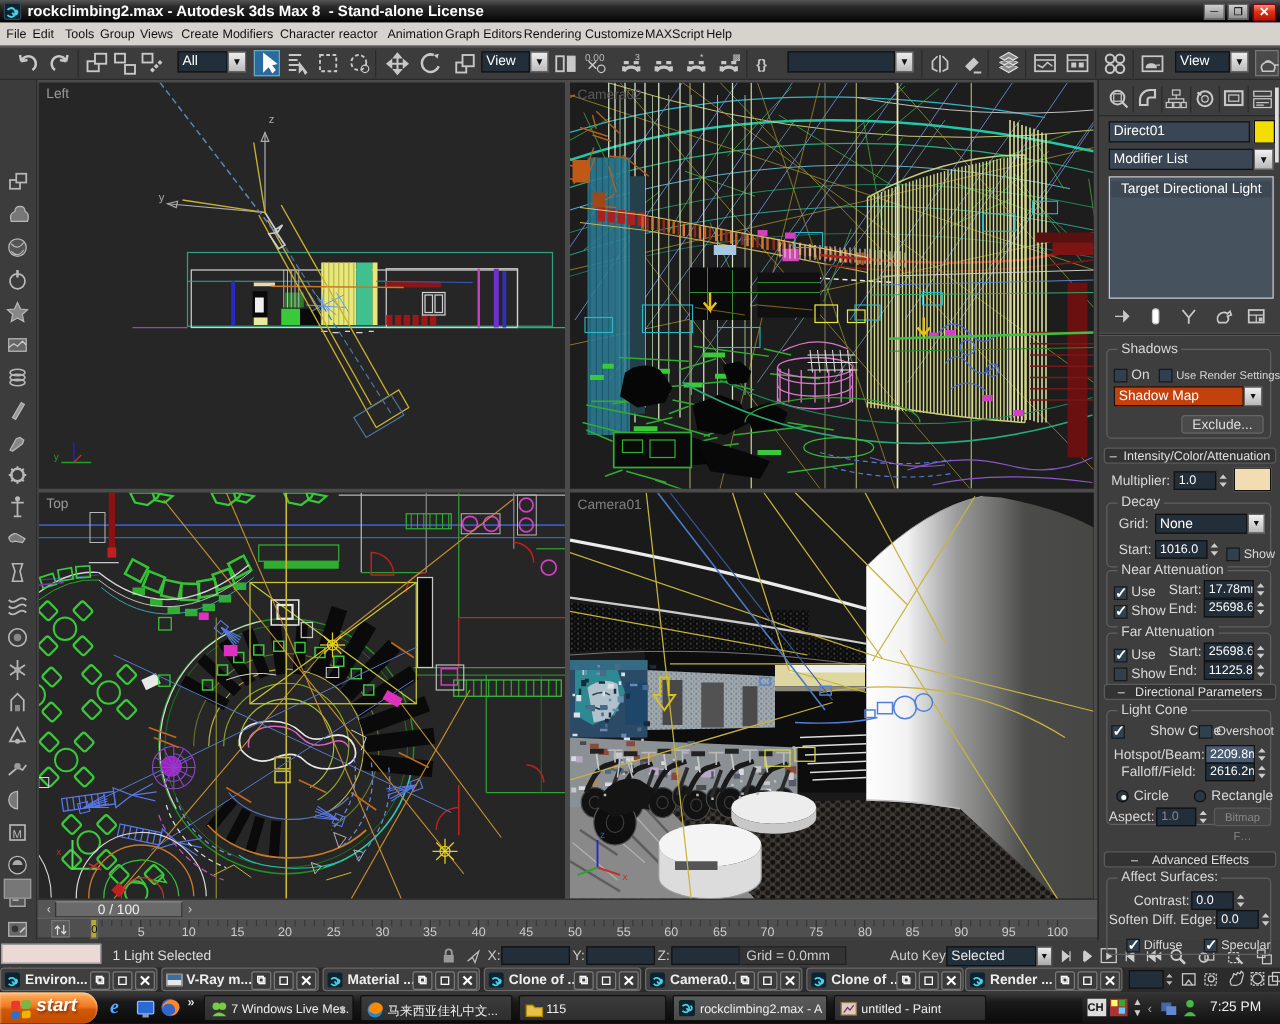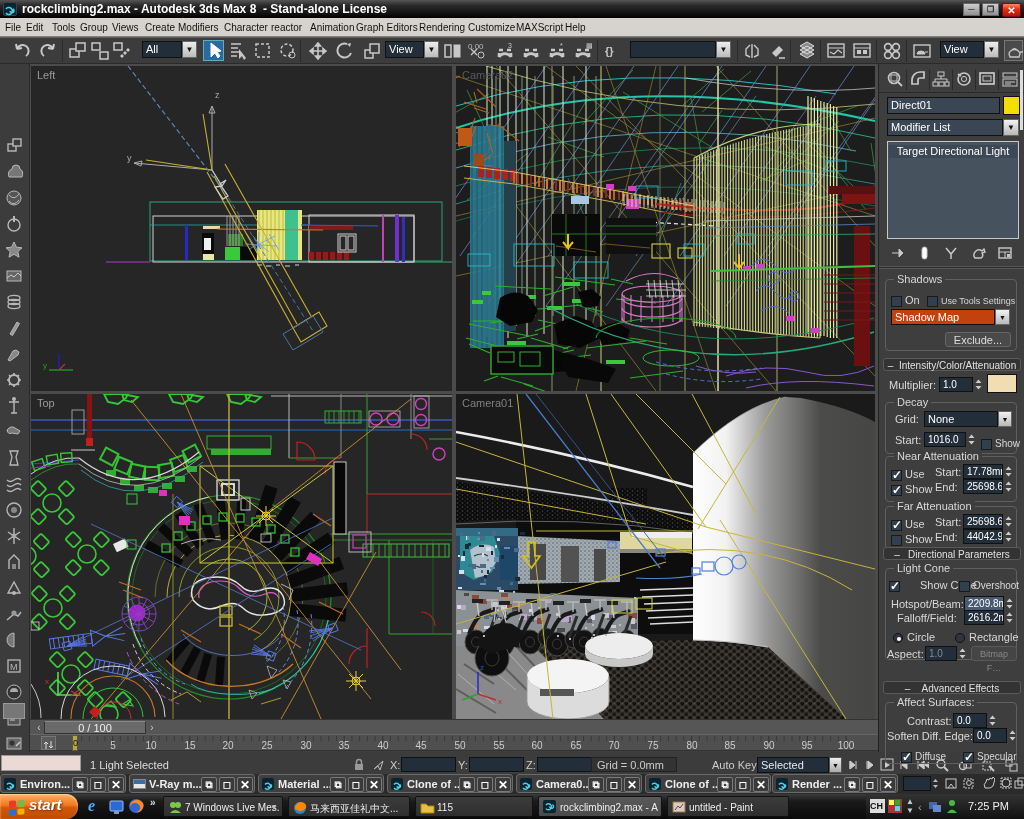--- a/index.html
+++ b/index.html
@@ -671,21 +671,21 @@
       <div class="abs" style="left:118px;top:181px"><svg width="17" height="16">
           <rect x="2" y="3" width="12" height="10" fill="none" stroke="#c8c8c8" stroke-width="1.4"></rect>
           <path d="M2 7 h12 M8 7 v6" stroke="#c8c8c8"></path>
           <path d="M10 9 h3 v3 h-3z" fill="#c8c8c8"></path>
         </svg></div>
       <div class="abs" style="left:0;top:202px;width:146px;height:3px;background:#2e2e2e;border-top:1px solid #555;border-bottom:1px solid #555"></div>
 <div class="grp" style="left:6px;top:215px;width:132px;height:72px">
         <div class="grplabel">Shadows</div>
       </div>
       <div class="abs" style="left:12px;top:227px;white-space:nowrap"><span class="cb"></span><span style="color:#d8d8d8;font-size:11px;margin-left:3px;vertical-align:1px;white-space:nowrap">On</span></div>
-      <div class="abs" style="left:48px;top:227px;white-space:nowrap"><span class="cb"></span><span style="color:#d8d8d8;font-size:9px;margin-left:3px;vertical-align:1px;white-space:nowrap">Use Tools Settings</span></div>
+      <div class="abs" style="left:48px;top:227px;white-space:nowrap"><span class="cb"></span><span style="color:#d8d8d8;font-size:9px;margin-left:3px;vertical-align:1px;white-space:nowrap">Use Render Settings</span></div>
       <div class="abs field" style="left:12px;top:245px;width:104px;height:16px;line-height:14px;background:#c2410c;color:#fff">Shadow Map</div>
       <div class="abs" style="left:116px;top:245px;width:15px;height:16px;background:linear-gradient(#f2f2f2,#b8b8b8);border:1px solid #666;font-size:7px;text-align:center;line-height:15px;color:#111">▼</div>
       <div class="abs" style="left:66px;top:268px;width:66px;height:15px;background:#4a4a4a;border:1px solid #666;border-radius:3px;color:#ddd;font-size:11px;text-align:center;line-height:14px">Exclude...</div>
       <div class="rollout" style="top:294px">– &nbsp;Intensity/Color/Attenuation</div>
       <div class="abs" style="left:10px;top:315px;color:#d8d8d8;font-size:11px;white-space:nowrap;">Multiplier:</div>
       <div class="abs field" style="left:60px;top:313px;width:34px;height:15px;background:#222e3a;color:#fff;line-height:13px;font-size:10px;overflow:hidden">1.0</div>
       <div class="abs" style="left:95px;top:313px"><svg width="9" height="15">
           <path d="M1.5 6 l3-3.5 3 3.5z M1.5 9 l3 3.5 3-3.5z" fill="#ccc"></path>
         </svg></div>
       <div class="abs" style="left:108px;top:310px;width:30px;height:19px;background:#f2ddb2;border:1px solid #111"></div>
@@ -720,21 +720,21 @@
         <div class="grplabel">Far Attenuation</div>
       </div>
       <div class="abs" style="left:12px;top:451px;white-space:nowrap"><span class="cb c"></span><span style="color:#d8d8d8;font-size:11px;margin-left:3px;vertical-align:1px;white-space:nowrap">Use</span></div>
       <div class="abs" style="left:56px;top:452px;color:#d8d8d8;font-size:11px;white-space:nowrap;">Start:</div>
       <div class="abs field" style="left:84px;top:450px;width:40px;height:15px;background:#222e3a;color:#fff;line-height:13px;font-size:10px;overflow:hidden">25698.6</div>
       <div class="abs" style="left:125px;top:450px"><svg width="9" height="15">
           <path d="M1.5 6 l3-3.5 3 3.5z M1.5 9 l3 3.5 3-3.5z" fill="#ccc"></path>
         </svg></div>
       <div class="abs" style="left:12px;top:466px;white-space:nowrap"><span class="cb"></span><span style="color:#d8d8d8;font-size:11px;margin-left:3px;vertical-align:1px;white-space:nowrap">Show</span></div>
       <div class="abs" style="left:56px;top:467px;color:#d8d8d8;font-size:11px;white-space:nowrap;">End:</div>
-      <div class="abs field" style="left:84px;top:465px;width:40px;height:15px;background:#222e3a;color:#fff;line-height:13px;font-size:10px;overflow:hidden">44042.9</div>
+      <div class="abs field" style="left:84px;top:465px;width:40px;height:15px;background:#222e3a;color:#fff;line-height:13px;font-size:10px;overflow:hidden">11225.8</div>
       <div class="abs" style="left:125px;top:465px"><svg width="9" height="15">
           <path d="M1.5 6 l3-3.5 3 3.5z M1.5 9 l3 3.5 3-3.5z" fill="#ccc"></path>
         </svg></div>
       <div class="rollout" style="top:483px">– &nbsp;&nbsp;Directional Parameters</div>
       <div class="grp" style="left:6px;top:504px;width:132px;height:92px">
         <div class="grplabel">Light Cone</div>
       </div>
       <div class="abs" style="left:10px;top:512px;white-space:nowrap"><span class="cb c"></span><span style="color:#d8d8d8;font-size:11px;margin-left:20px;vertical-align:1px;white-space:nowrap">Show Cone</span></div>
       <div class="abs" style="left:80px;top:512px;white-space:nowrap"><span class="cb"></span><span style="color:#d8d8d8;font-size:10px;margin-left:3px;vertical-align:1px;white-space:nowrap">Overshoot</span></div>
       <div class="abs" style="left:12px;top:534px;color:#d8d8d8;font-size:11px;white-space:nowrap;">Hotspot/Beam:</div>

